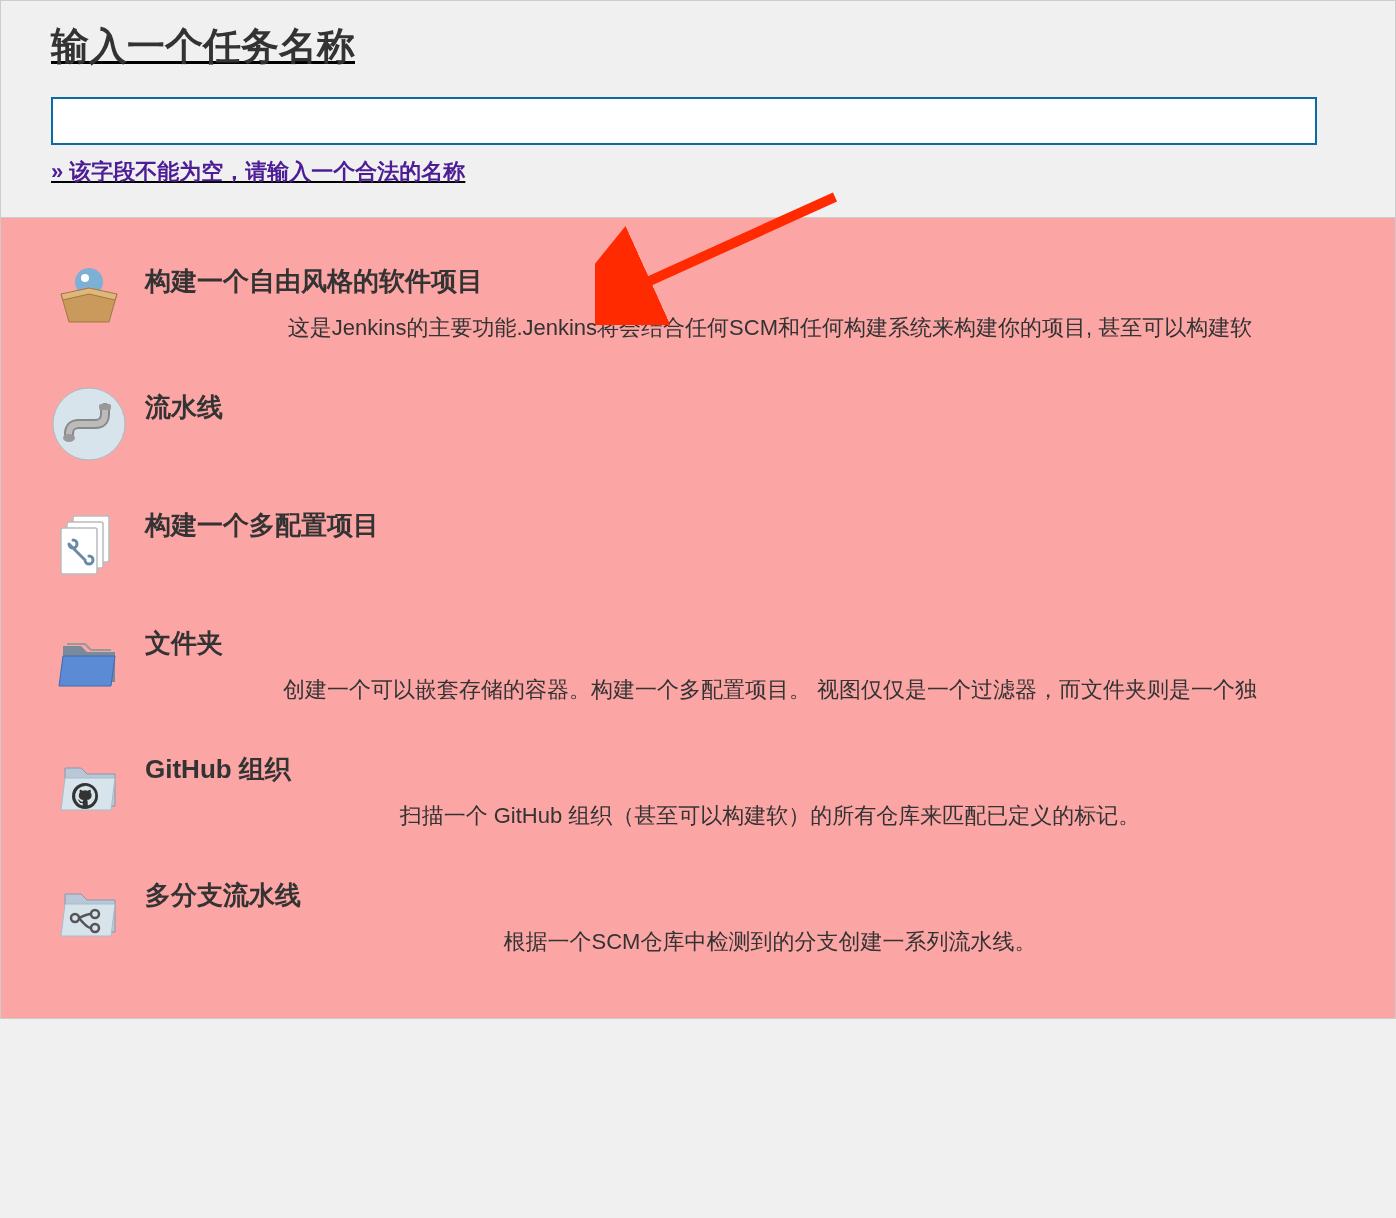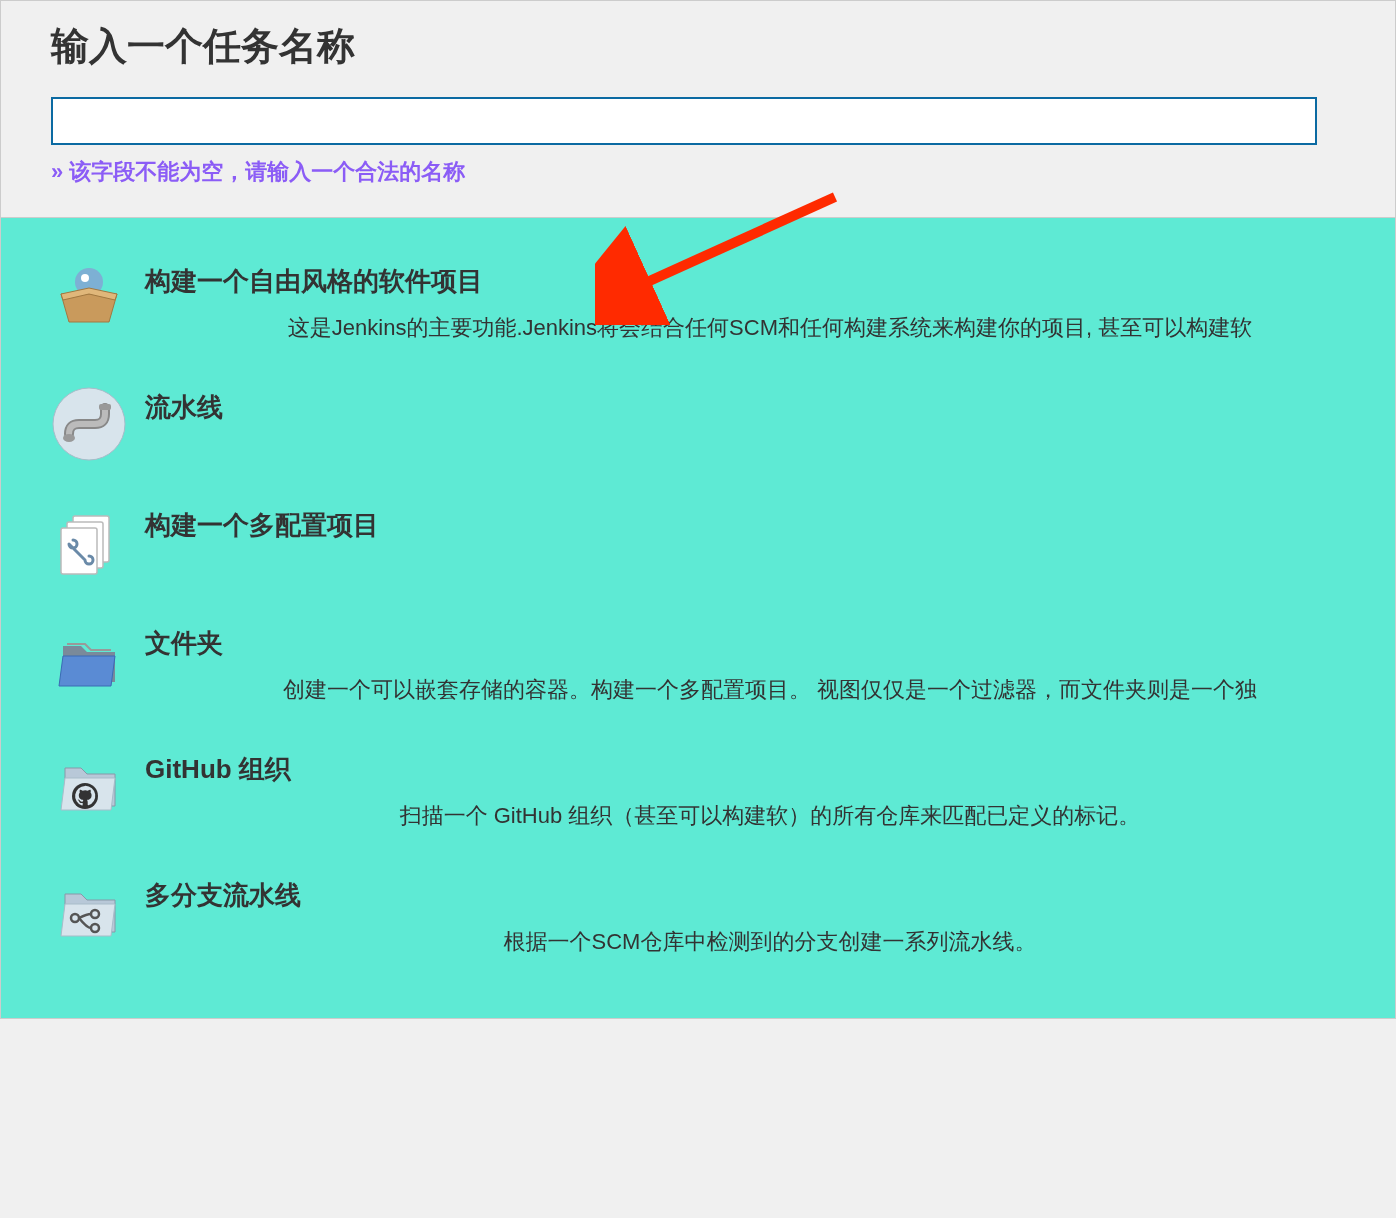--- a/index.html
+++ b/index.html
@@ -9,44 +9,45 @@
   }
   body {
     font-family: -apple-system, BlinkMacSystemFont, "Segoe UI", Helvetica, Arial, sans-serif;
     background: #f0f0f0;
     width: 1396px;
   }
   .top-section {
     background: #f0f0f0;
     padding: 20px 78px 30px 50px;
     border: 1px solid #ccc;
+    text-decoration: underline;
   }
   .page-title {
     font-size: 38px;
     font-weight: 700;
     color: #333;
     margin-bottom: 25px;
   }
   .name-input {
     width: 100%;
     height: 48px;
     border: 2px solid #0b6aa2;
     background: #fff;
     font-size: 20px;
     padding: 0 12px;
     outline: none;
   }
   .error-msg {
-    color: #8b5cf6;
+    color: #4c1d95;
     font-size: 22px;
     font-weight: 600;
     margin-top: 12px;
   }
   .items-section {
-    background: #5eead4;
+    background: #fca5a5;
     border: 1px solid #ccc;
     border-top: none;
     padding: 30px 0 30px 50px;
   }
   .item {
     display: flex;
     align-items: flex-start;
     padding: 12px 0 30px 0;
     cursor: pointer;
   }

